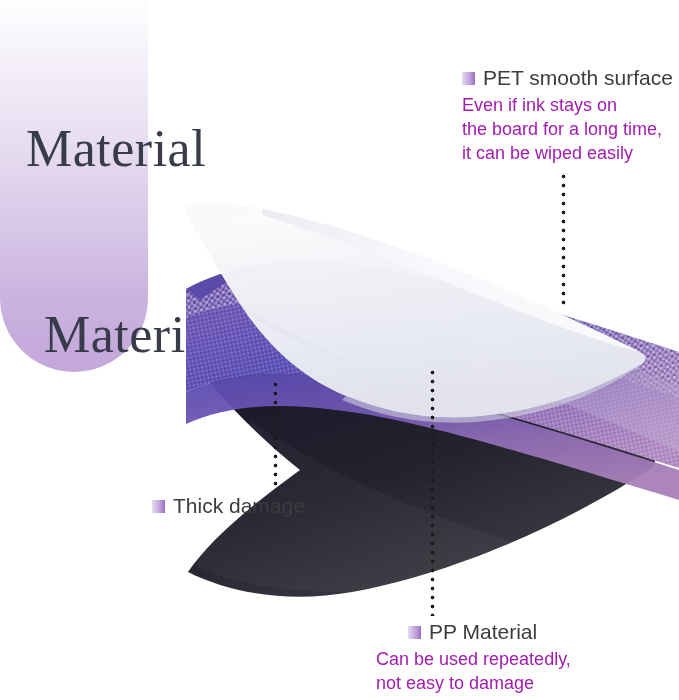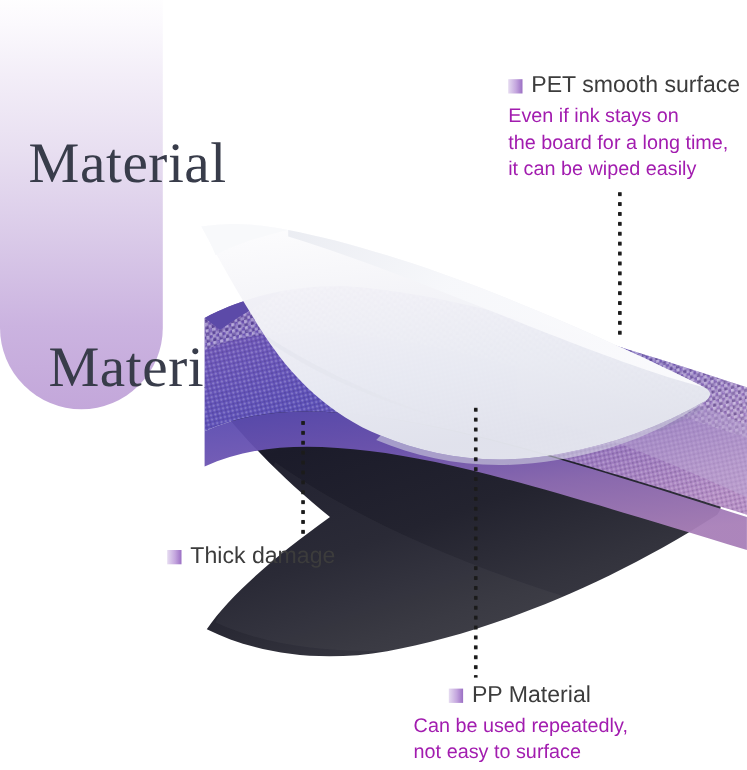--- a/index.html
+++ b/index.html
@@ -286,16 +286,16 @@
       <span class="anno-title">Thick damage</span>
     </div>
   </div>
 
   <div class="anno" id="anno-pp">
     <div class="anno-head">
       <span class="bullet"></span>
       <span class="anno-title">PP Material</span>
     </div>
     <div class="anno-body">Can be used repeatedly,
-not easy to surface</div>
+not easy to damage</div>
   </div>
 
 </div>
 
 </body></html>

